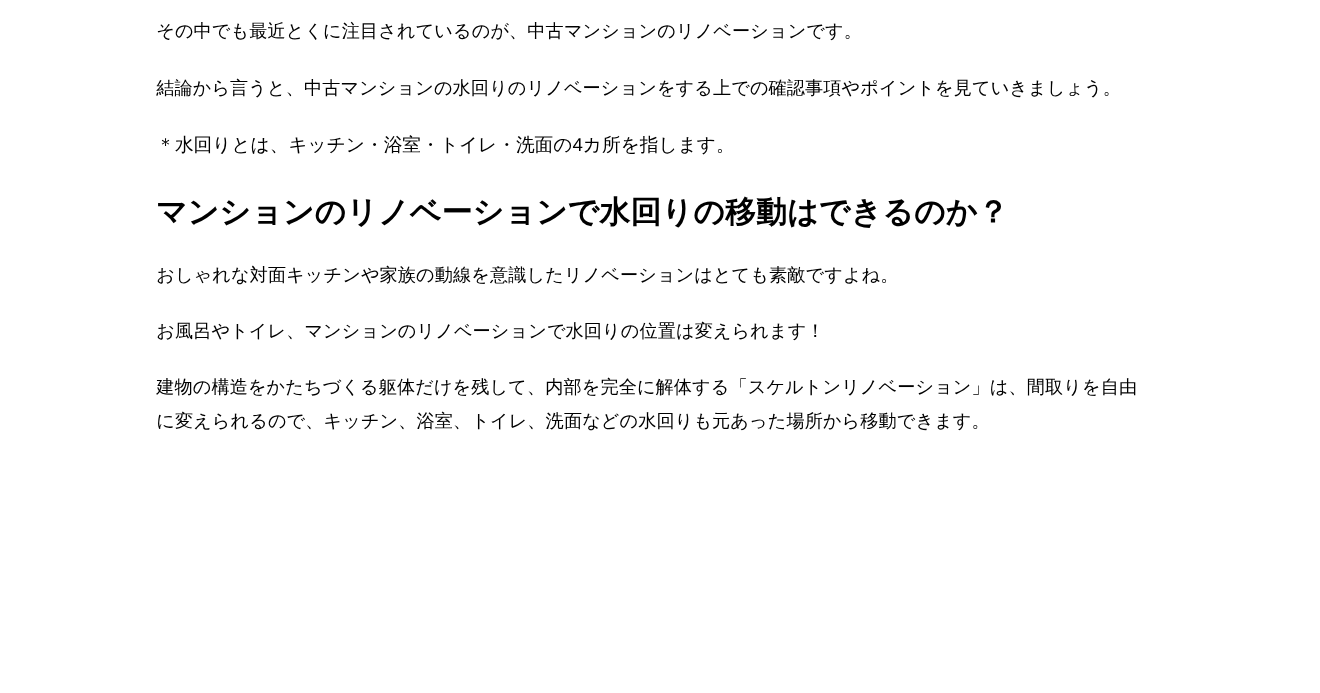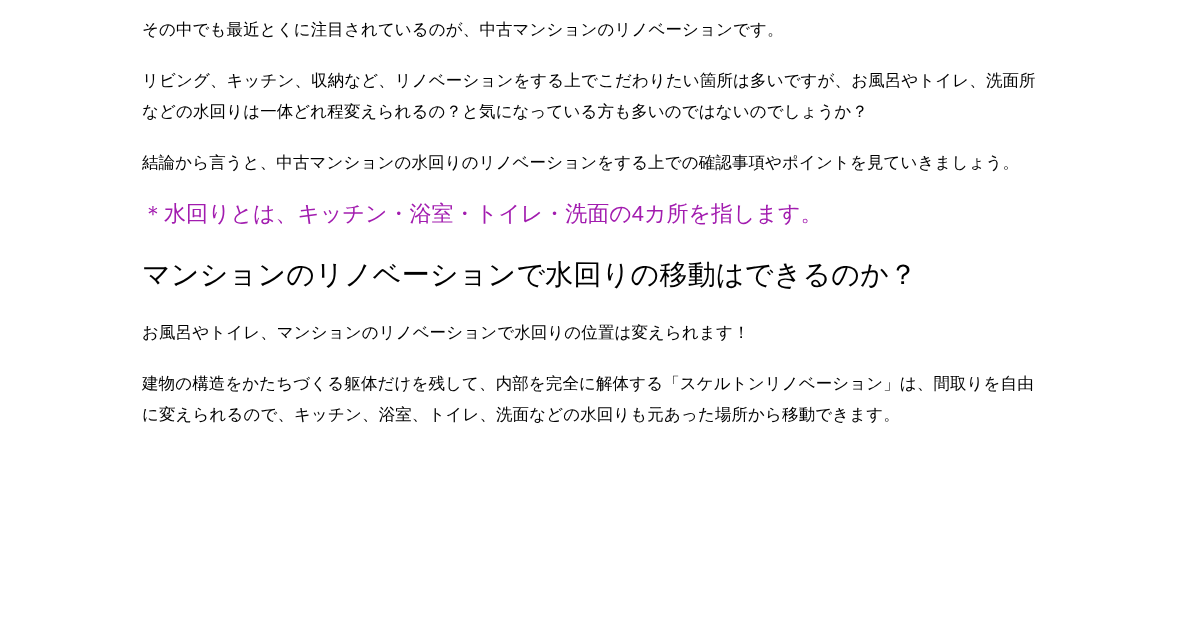--- a/index.html
+++ b/index.html
@@ -28,41 +28,41 @@
     text-align: left;
     letter-spacing: 0.1px;
     color: #000000;
   }
   .para:last-child {
     margin-bottom: 1px;
   }
   .heading {
     font-size: 28px;
     line-height: 40px;
-    font-weight: normal;
+    font-weight: bold;
     margin: 26px 0 22px 0;
     letter-spacing: 0.2px;
     color: #000000;
   }
   .note {
-    font-size: 22px;
+    font-size: 17px;
     line-height: 31px;
     margin: 0 0 16px 0;
-    color: #a21caf;
+    color: #000000;
   }
 </style>
 </head>
 <body>
 
 <div class="page">
 
   <p class="para">その中でも最近とくに注目されているのが、中古マンションのリノベーションです。</p>
-  <p class="para">リビング、キッチン、収納など、リノベーションをする上でこだわりたい箇所は多いですが、お風呂やトイレ、洗面所などの水回りは一体どれ程変えられるの？と気になっている方も多いのではないのでしょうか？</p>
   <p class="para">結論から言うと、中古マンションの水回りのリノベーションをする上での確認事項やポイントを見ていきましょう。</p>
 
   <p class="note">＊水回りとは、キッチン・浴室・トイレ・洗面の4カ所を指します。</p>
 
   <h2 class="heading">マンションのリノベーションで水回りの移動はできるのか？</h2>
 
+  <p class="para">おしゃれな対面キッチンや家族の動線を意識したリノベーションはとても素敵ですよね。</p>
   <p class="para">お風呂やトイレ、マンションのリノベーションで水回りの位置は変えられます！</p>
   <p class="para">建物の構造をかたちづくる躯体だけを残して、内部を完全に解体する「スケルトンリノベーション」は、間取りを自由に変えられるので、キッチン、浴室、トイレ、洗面などの水回りも元あった場所から移動できます。</p>
 
 </div>
 
 </body></html>

